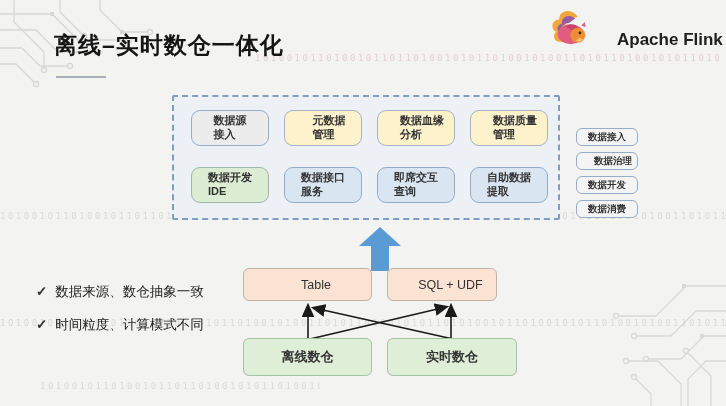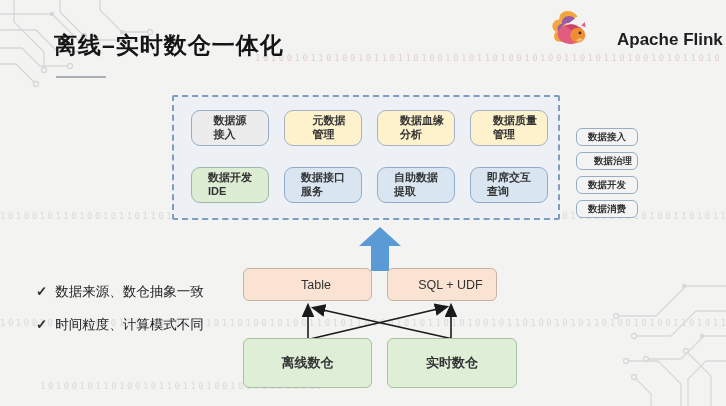--- a/index.html
+++ b/index.html
@@ -69,21 +69,21 @@
   }
 
   
   .peach {
     position:absolute; z-index:2; height:33px; border-radius:6px;
     background:#fbe3d4; border:1px solid #c3b2a6;
     display:flex; align-items:center; justify-content:center;
     font-size:12.5px; color:#333;padding-left:17px;
   }
   .wgreen {
-    position:absolute; z-index:2; height:50px; border-radius:6px;
+    position:absolute; z-index:2; height:38px; border-radius:6px;
     background:#dfeed7; border:1px solid #a6c2a2;
     display:flex; align-items:center; justify-content:center;
     font-size:13px; font-weight:600; color:#333;
   }
 
   
   .bullet {
     position:absolute; left:36px; z-index:2; display:flex; gap:8px;
     font-size:13.5px; color:#222;
   }
@@ -162,24 +162,24 @@
     <div class="pbox b-gov">数据血缘
 分析</div>
     <div class="pbox b-gov">数据质量
 管理</div>
   </div>
   <div class="prow prow2">
     <div class="pbox b-dev">数据开发
 IDE</div>
     <div class="pbox b-con">数据接口
 服务</div>
+    <div class="pbox b-con">即席交互
+查询</div>
     <div class="pbox b-con">自助数据
 提取</div>
-    <div class="pbox b-con">即席交互
-查询</div>
   </div>
 </div>
 
 <div class="legend">
   <div class="lbox b-access">数据接入</div>
   <div class="lbox b-gov">数据治理</div>
   <div class="lbox b-dev">数据开发</div>
   <div class="lbox b-con">数据消费</div>
 </div>
 

